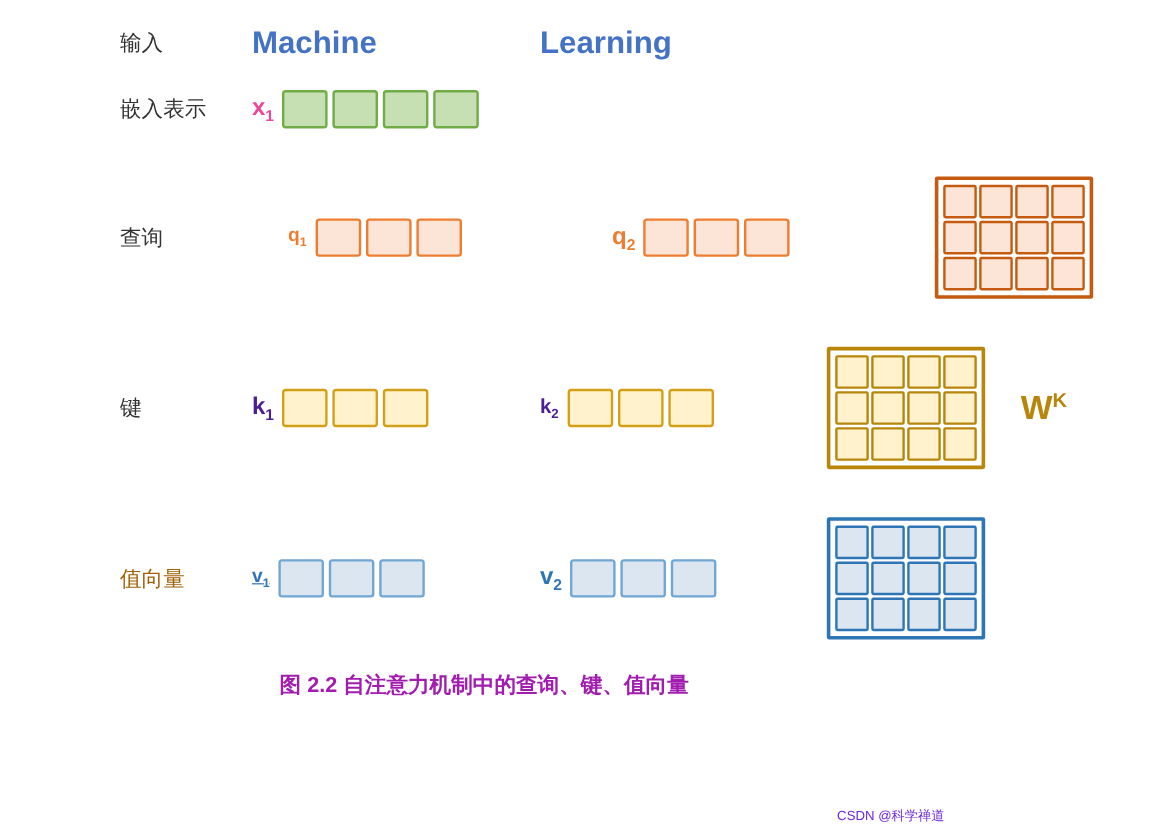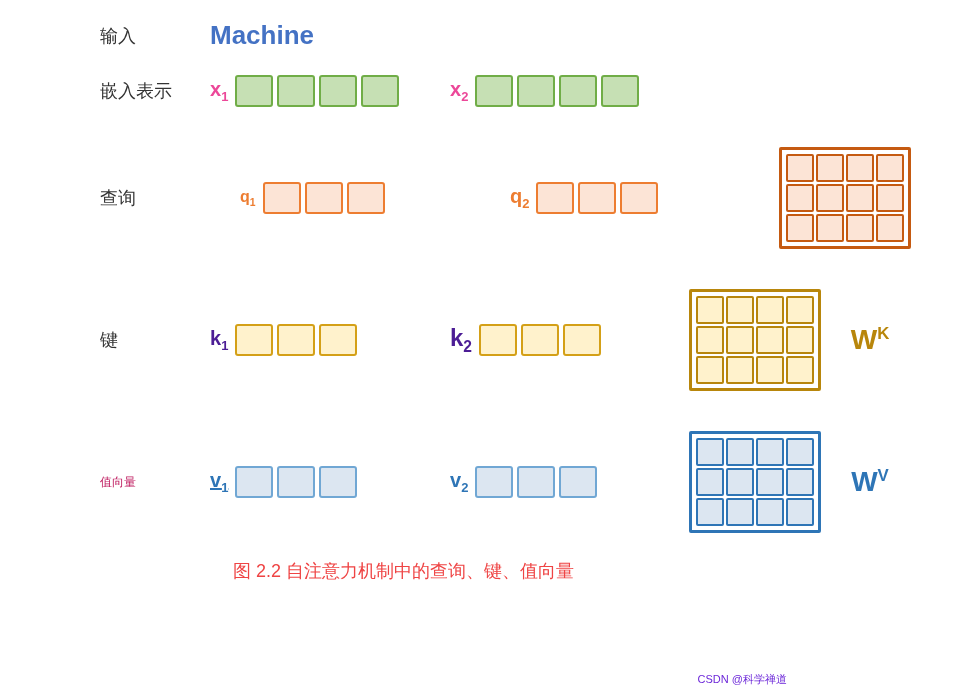--- a/index.html
+++ b/index.html
@@ -197,22 +197,23 @@
 
     sup {
       font-size: 0.6em;
       vertical-align: super;
     }
 
     
     .caption {
       margin-top: 10px;
       font-size: 18px;
-      color: #ef4444;
+      color: #a21caf;
       text-align: center;
+      font-weight: bold;
     }
 
     
     .watermark {
       position: absolute;
       bottom: 12px;
       right: 20px;
       font-size: 11px;
       color: #6d28d9;
     }
@@ -230,42 +231,36 @@
 </head>
 <body>
 
 <div class="main-container">
 
   <div class="header-row" style="margin-bottom: 8px;">
     <div class="label-col" style="font-size:18px;color:#333;">输入</div>
     <div class="token-col-1">
       <span class="header-word">Machine</span>
     </div>
+    <div class="token-col-2">
+      <span class="header-word">Learning</span>
+    </div>
   </div>
 
   <div class="content-row" style="margin-bottom:24px;">
     <div class="label-col" style="font-size:18px;color:#333;">嵌入表示</div>
     <div class="token-col-1">
       <div class="token-group">
         <span class="token-label token-label-green" style="font-size:20px;">x<sub>1</sub></span>
         <div class="token-box box-green"></div>
         <div class="token-box box-green"></div>
         <div class="token-box box-green"></div>
         <div class="token-box box-green"></div>
       </div>
     </div>
-    <div class="token-col-2">
-      <div class="token-group">
-        <span class="token-label token-label-green" style="font-size:20px;">x<sub>2</sub></span>
-        <div class="token-box box-green"></div>
-        <div class="token-box box-green"></div>
-        <div class="token-box box-green"></div>
-        <div class="token-box box-green"></div>
-      </div>
-    </div>
     <div class="matrix-col"></div>
     <div class="weight-col"></div>
   </div>
 
   <div class="content-row" style="margin-bottom:24px;gap:30px;">
     <div class="label-col" style="font-size:18px;color:#333;">查询</div>
     <div class="token-col-1">
       <div class="token-group">
         <span class="token-label token-label-orange" style="font-size:16px;">q<sub>1</sub></span>
         <div class="token-box box-orange"></div>
@@ -309,21 +304,21 @@
     <div class="token-col-1">
       <div class="token-group">
         <span class="token-label token-label-yellow" style="font-size:20px;">k<sub>1</sub></span>
         <div class="token-box box-yellow"></div>
         <div class="token-box box-yellow"></div>
         <div class="token-box box-yellow"></div>
       </div>
     </div>
     <div class="token-col-2">
       <div class="token-group">
-        <span class="token-label token-label-yellow" style="font-size:24px;">k<sub>2</sub></span>
+        <span class="token-label token-label-yellow" style="font-size:17px;">k<sub>2</sub></span>
         <div class="token-box box-yellow"></div>
         <div class="token-box box-yellow"></div>
         <div class="token-box box-yellow"></div>
       </div>
     </div>
     <div class="matrix-col">
       <div class="matrix-wrapper-yellow">
         <div class="weight-matrix weight-matrix-3x4">
           <div class="matrix-cell matrix-cell-yellow"></div>
           <div class="matrix-cell matrix-cell-yellow"></div>
@@ -339,24 +334,24 @@
           <div class="matrix-cell matrix-cell-yellow"></div>
         </div>
       </div>
     </div>
     <div class="weight-col">
       <span class="weight-label-yellow">W<sup>K</sup></span>
     </div>
   </div>
 
   <div class="content-row" style="margin-bottom:16px;">
-    <div class="label-col" style="font-size:12px;color:#be185d;">值向量</div>
-    <div class="token-col-1">
-      <div class="token-group">
-        <span class="token-label token-label-blue" style="font-size:20px;text-decoration:underline;">v<sub>1</sub></span>
+    <div class="label-col" style="font-size:18px;color:#a16207;">值向量</div>
+    <div class="token-col-1">
+      <div class="token-group">
+        <span class="token-label token-label-blue" style="font-size:16px;text-decoration:underline;">v<sub>1</sub></span>
         <div class="token-box box-blue"></div>
         <div class="token-box box-blue"></div>
         <div class="token-box box-blue"></div>
       </div>
     </div>
     <div class="token-col-2">
       <div class="token-group">
         <span class="token-label token-label-blue" style="font-size:20px;">v<sub>2</sub></span>
         <div class="token-box box-blue"></div>
         <div class="token-box box-blue"></div>
@@ -374,22 +369,19 @@
           <div class="matrix-cell matrix-cell-blue"></div>
           <div class="matrix-cell matrix-cell-blue"></div>
           <div class="matrix-cell matrix-cell-blue"></div>
           <div class="matrix-cell matrix-cell-blue"></div>
           <div class="matrix-cell matrix-cell-blue"></div>
           <div class="matrix-cell matrix-cell-blue"></div>
           <div class="matrix-cell matrix-cell-blue"></div>
         </div>
       </div>
     </div>
-    <div class="weight-col">
-      <span class="weight-label-blue">W<sup>V</sup></span>
-    </div>
   </div>
 
   <div class="caption">图 2.2   自注意力机制中的查询、键、值向量</div>
 
   <div class="watermark">CSDN @科学禅道</div>
 
 </div>
 
 </body></html>

